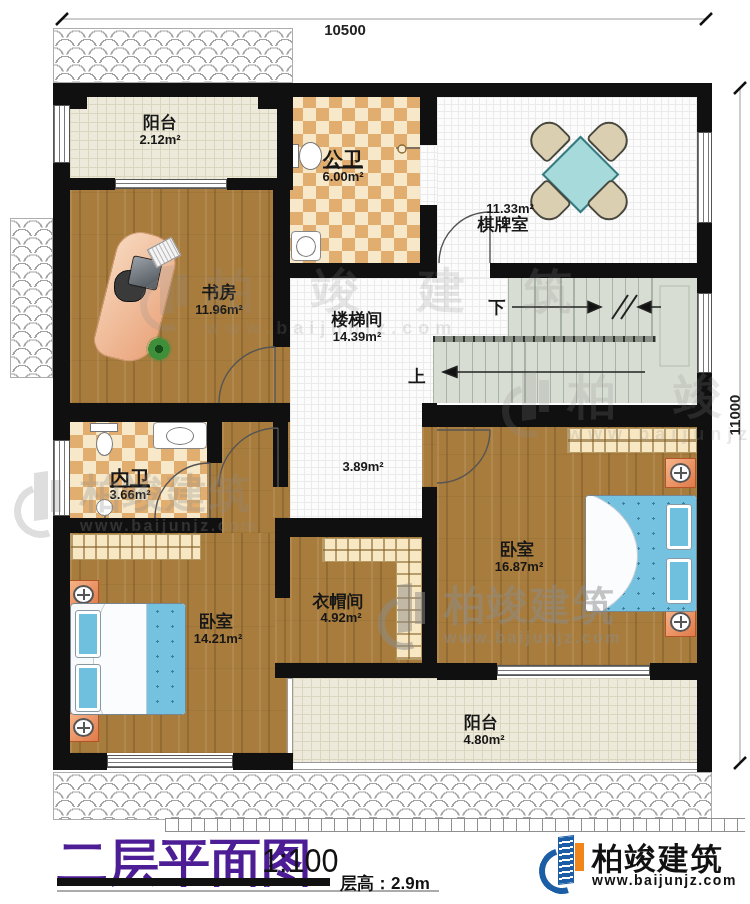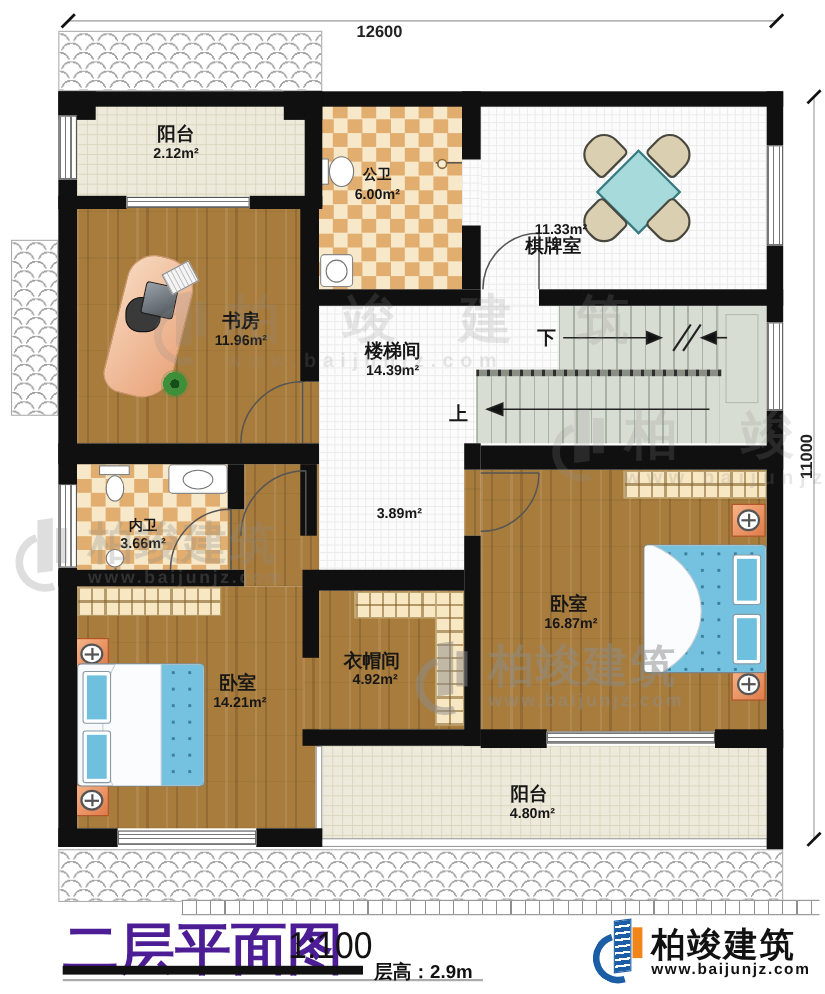--- a/index.html
+++ b/index.html
@@ -62,21 +62,21 @@
   .sinkbox{background:#fff;border:1px solid #888;border-radius:4px;}
   .desk{background:linear-gradient(115deg,#f7d8be,#e9a279);border:1px solid #d09a72;border-radius:26px 30px 30px 18px;transform:rotate(14deg);}
   .monitor{background:linear-gradient(145deg,#9aa1a8,#4b5258);border:1px solid #222;border-radius:3px;transform:rotate(12deg);}
   .ochair{background:#3a3a3a;border:1px solid #111;border-radius:45% 45% 40% 40%;}
   .keyboard{background:#f4f4f4;border:1px solid #8a8a8a;transform:rotate(-28deg);
     background-image:linear-gradient(90deg,rgba(0,0,0,.25) 1px,transparent 1px);background-size:4px 4px;}
   .plant{background:radial-gradient(circle,#174f1a 22%,#3f8f3a 23% 58%,rgba(63,143,58,.25) 59% 70%,transparent 71%);}
   
   .lbl{position:absolute;transform:translate(-50%,-50%);white-space:nowrap;z-index:7;font-weight:bold;color:#171717;}
   .rname{font-size:17px;}
-  .rname-s{font-size:13px;}
+  .rname-s{font-size:20px;text-decoration:underline;}
   .rarea{font-size:13px;}
   .dirlbl{font-size:17px;}
   .dimlbl{font-size:15px;font-weight:bold;color:#222;}
   
   .wm{position:absolute;display:flex;align-items:flex-start;color:#8c8c8c;z-index:8;pointer-events:none;}
   .wm-big{opacity:.20;}
   .wm-mid{opacity:.28;}
   .wm-dark{opacity:.50;}
   .wm-icon{position:relative;width:56px;height:60px;flex:none;margin-right:10px;}
   .wm-icon .arc{position:absolute;left:0;top:12px;width:40px;height:40px;border:7px solid currentColor;border-radius:50%;
@@ -296,21 +296,21 @@
   <div class="lbl rarea" style="left:130px;top:494px;">3.66m²</div>
   <div class="lbl rname" style="left:517px;top:549px;">卧室</div>
   <div class="lbl rarea" style="left:519px;top:566px;">16.87m²</div>
   <div class="lbl rname" style="left:338px;top:601px;">衣帽间</div>
   <div class="lbl rarea" style="left:341px;top:617px;">4.92m²</div>
   <div class="lbl rname" style="left:216px;top:621px;">卧室</div>
   <div class="lbl rarea" style="left:218px;top:638px;">14.21m²</div>
   <div class="lbl rname" style="left:481px;top:722px;">阳台</div>
   <div class="lbl rarea" style="left:484px;top:739px;">4.80m²</div>
 
-  <div class="lbl dimlbl" style="left:345px;top:29px;">12600</div>
+  <div class="lbl dimlbl" style="left:345px;top:29px;">10500</div>
   <div class="lbl dimlbl" style="left:734px;top:415px;transform:translate(-50%,-50%) rotate(-90deg);">11000</div>
 
   <div class="wm wm-big wm-wide" style="left:140px;top:266px;">
     <span class="wm-icon">
         <span class="arc"></span>
         <span class="b1"></span>
         <span class="b2"></span>
       </span>
     <span>
       <span class="wm-name" style="display:block;">柏竣建筑</span>

